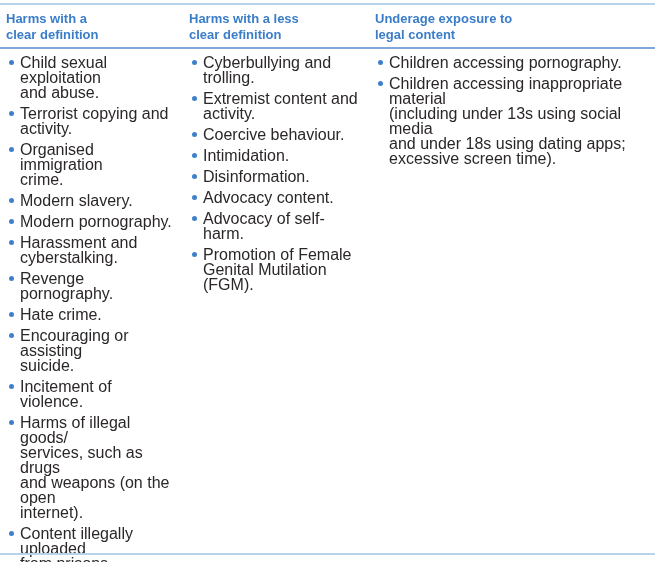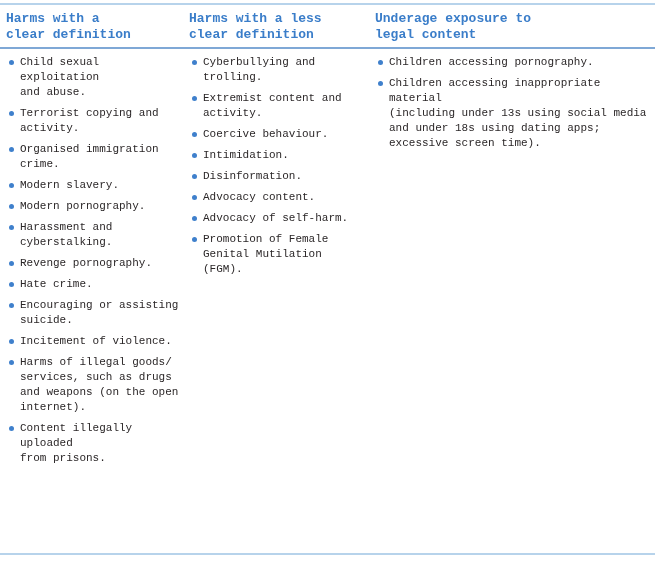--- a/index.html
+++ b/index.html
@@ -9,21 +9,21 @@
     --light-rule: #b7d3eb;
     --header-rule: #7fa8d6;
     --background: #ffffff;
   }
   html, body { margin: 0; padding: 0; background: #fff; }
   .page {
     position: relative;
     width: 655px;
     height: 562px;
     background: var(--background, #ffffff);
-    font-family: Liberation Mono, monospace;
+    font-family: Liberation Sans, sans-serif;
     overflow: hidden;
   }
   .rule { position: absolute; left: 0; right: 0; }
   .rule-top    { top: 3px;   height: 2px; background: var(--light-rule, #b7d3eb); }
   .rule-header { top: 47px;  height: 2px; background: var(--header-rule, #7fa8d6); }
   .rule-bottom { top: 553px; height: 2px; background: var(--light-rule, #b7d3eb); }
   .grid {
     position: absolute;
     left: 0; right: 0;
     display: grid;
@@ -41,21 +41,21 @@
   }
   ul.item-list {
     list-style: none;
     margin: 0;
     padding: 0 4px 0 6px;
   }
   li.item {
     position: relative;
     padding-left: 14px;
     margin: 0 0 6px 0;
-    font-size: 11px;
+    font-size: 16px;
     line-height: 15px;
     color: var(--body-text, #2b2728);
     white-space: pre-line;
   }
   .bullet {
     position: absolute;
     left: 3px;
     top: 5px;
     width: 5px;
     height: 5px;

